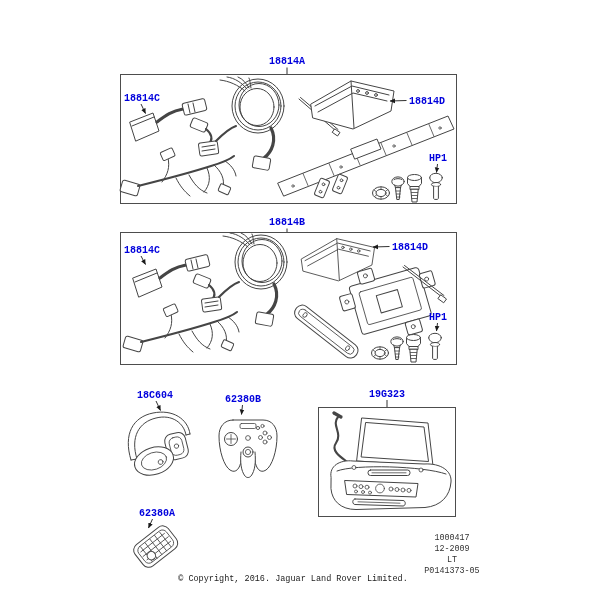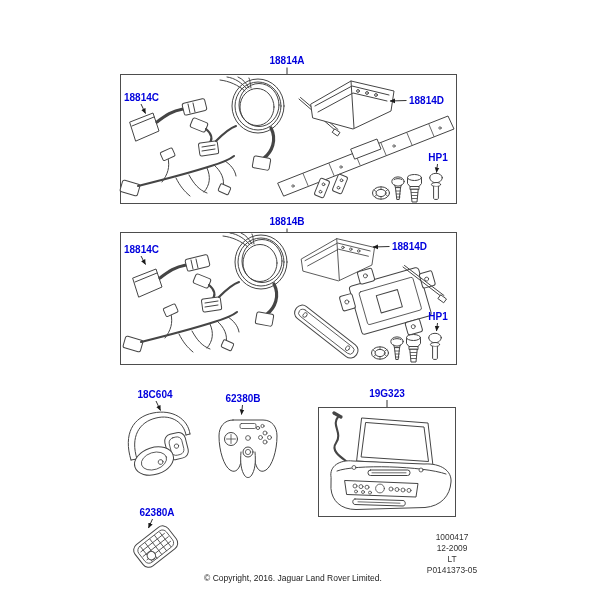--- a/index.html
+++ b/index.html
@@ -1,16 +1,16 @@
 <!DOCTYPE html>
 <html><head>
 <meta charset="utf-8">
 <style>
   html,body{margin:0;padding:0;background:#fff;}
-  .page{position:relative;width:600px;height:600px;background:#ffffff;font-family:Liberation Sans, sans-serif;overflow:hidden;}
+  .page{position:relative;width:600px;height:600px;background:#ffffff;font-family:Liberation Mono, monospace;overflow:hidden;}
   svg{display:block;width:600px;height:600px;}
   .art{stroke:#454545;stroke-width:1;fill:none;stroke-linecap:round;stroke-linejoin:round;}
   .box{fill:#ffffff;stroke:#4d4d4d;stroke-width:1;}
   .plabel{fill:#0000DD;font-weight:bold;font-size:10px;}
   .leader{stroke:#1a1a1a;stroke-width:.9;fill:none;}
   .ftext{fill:#333333;font-size:8.4px;}
   .ctext{fill:#222222;font-size:8.5px;}
   .w2{stroke-width:2.1;}
   .w3{stroke-width:3.2;}
   .thin{stroke-width:.8;}

